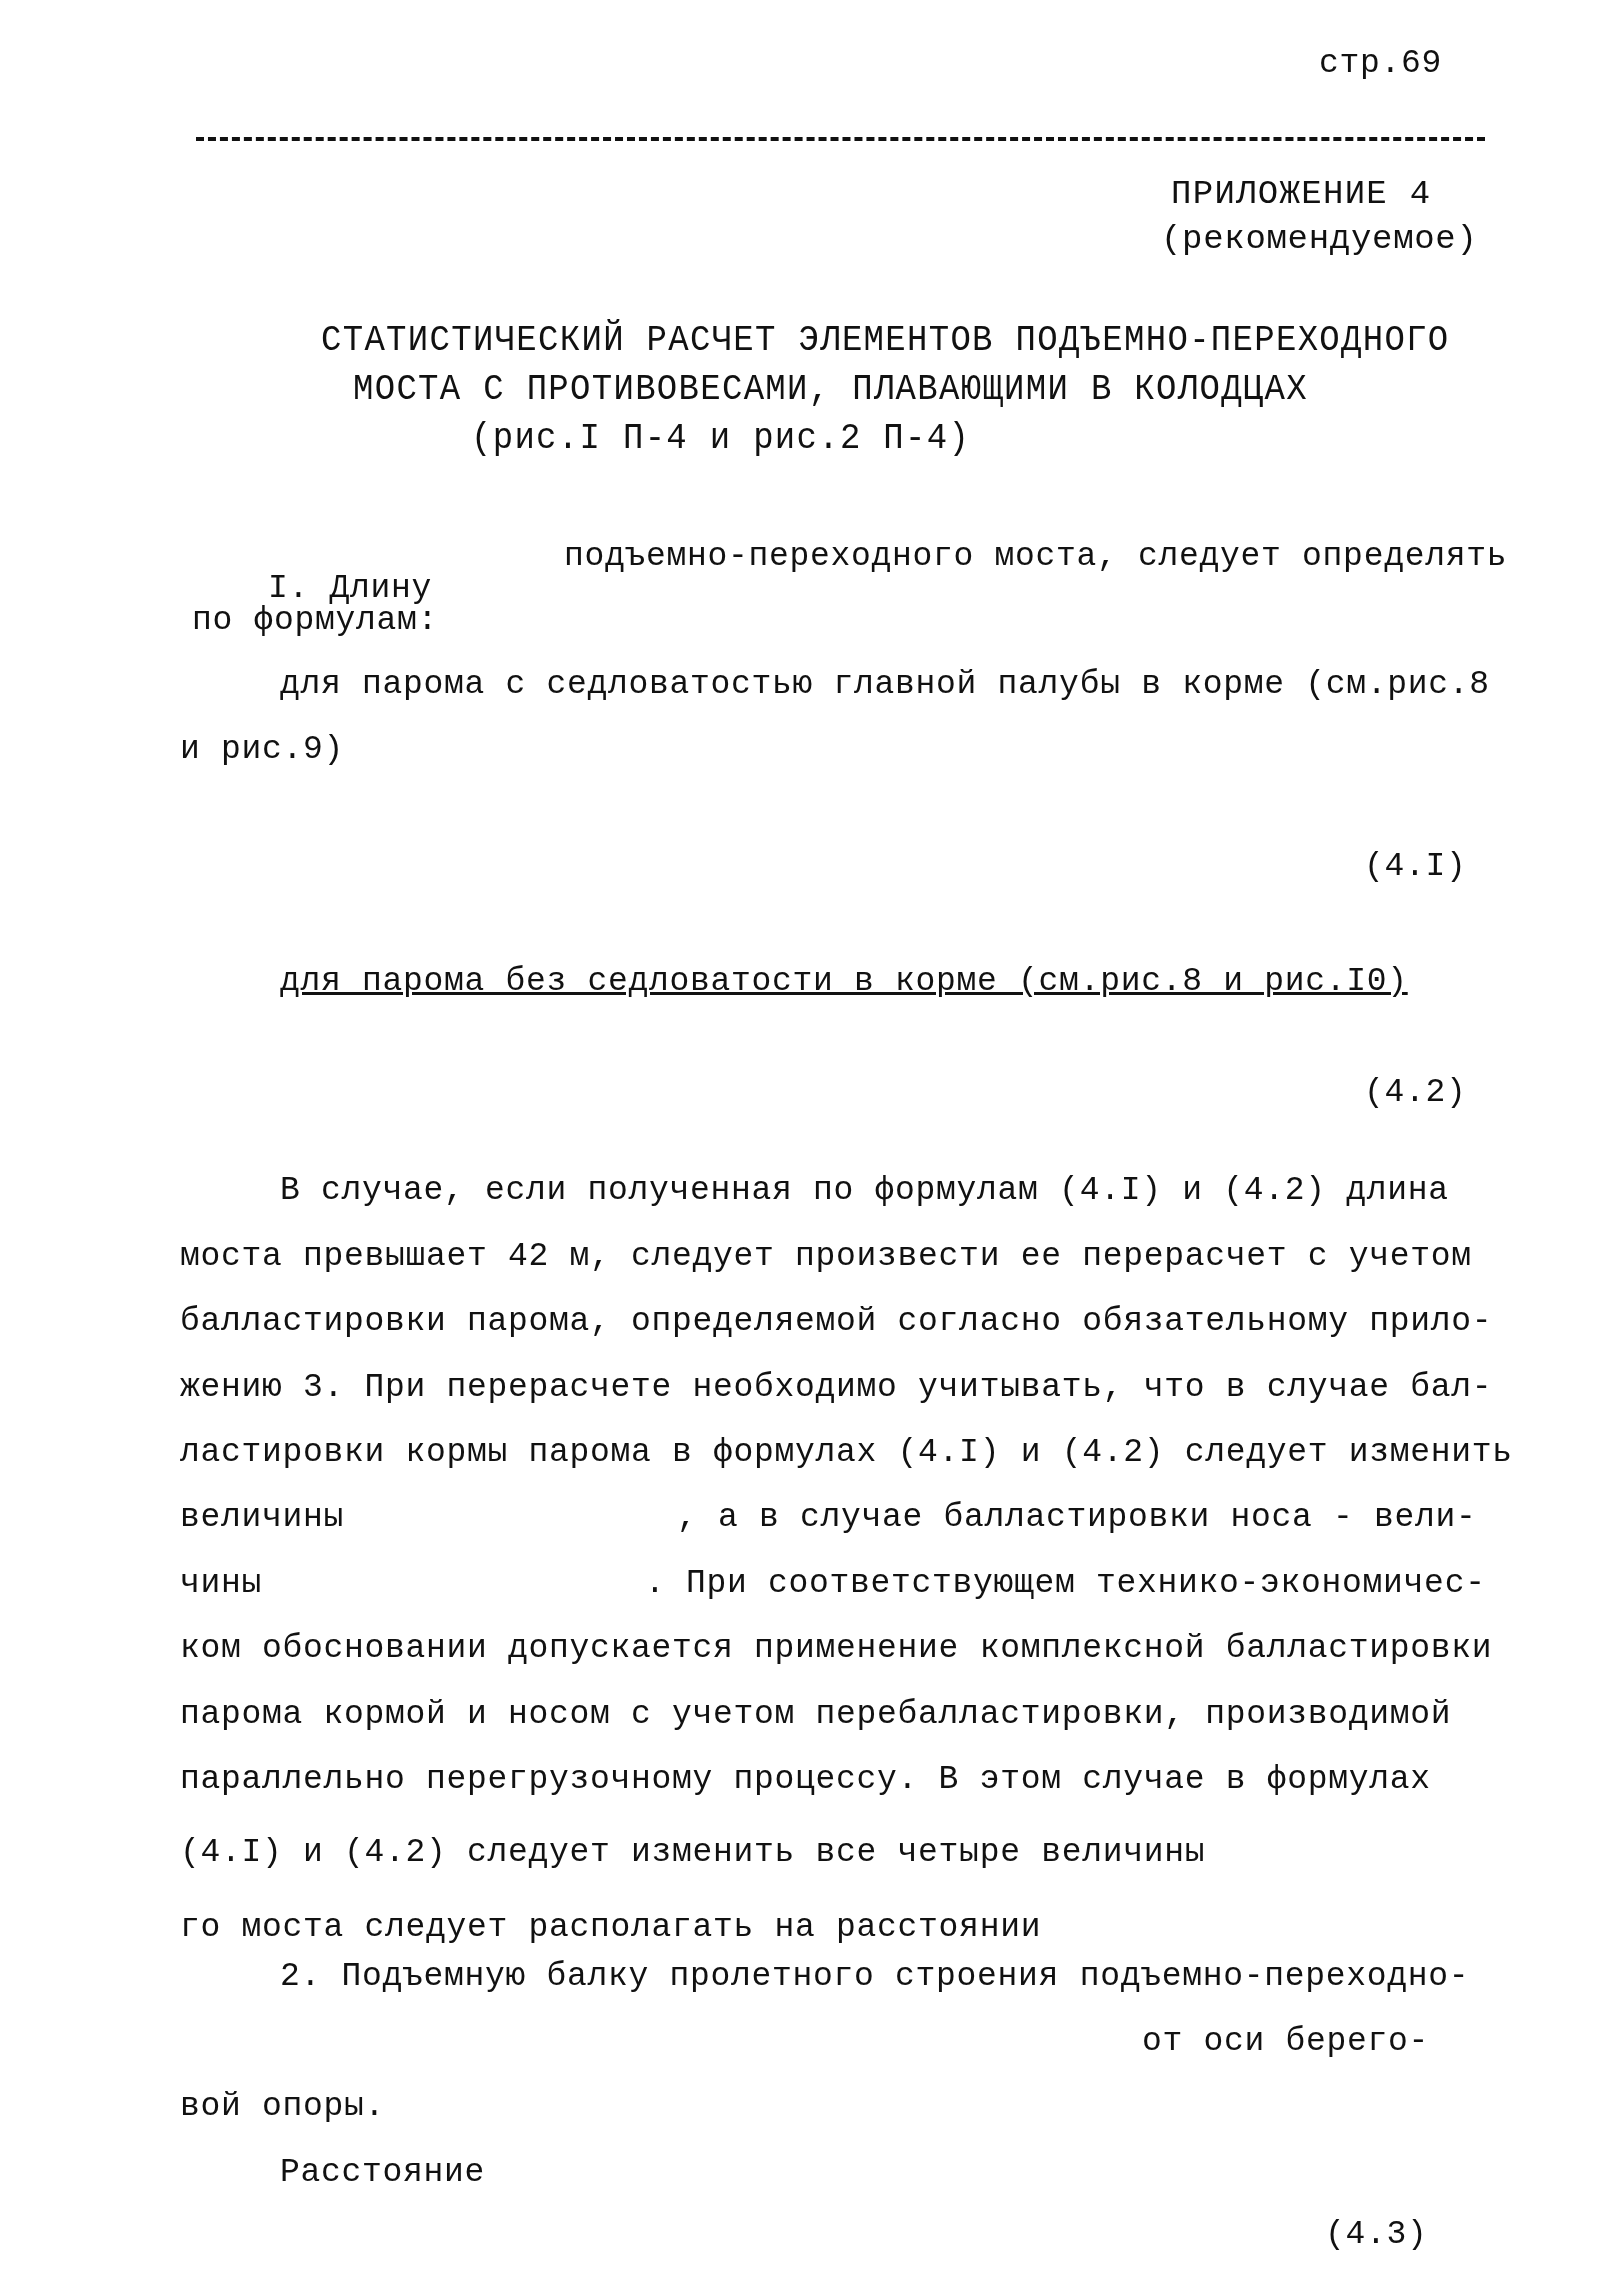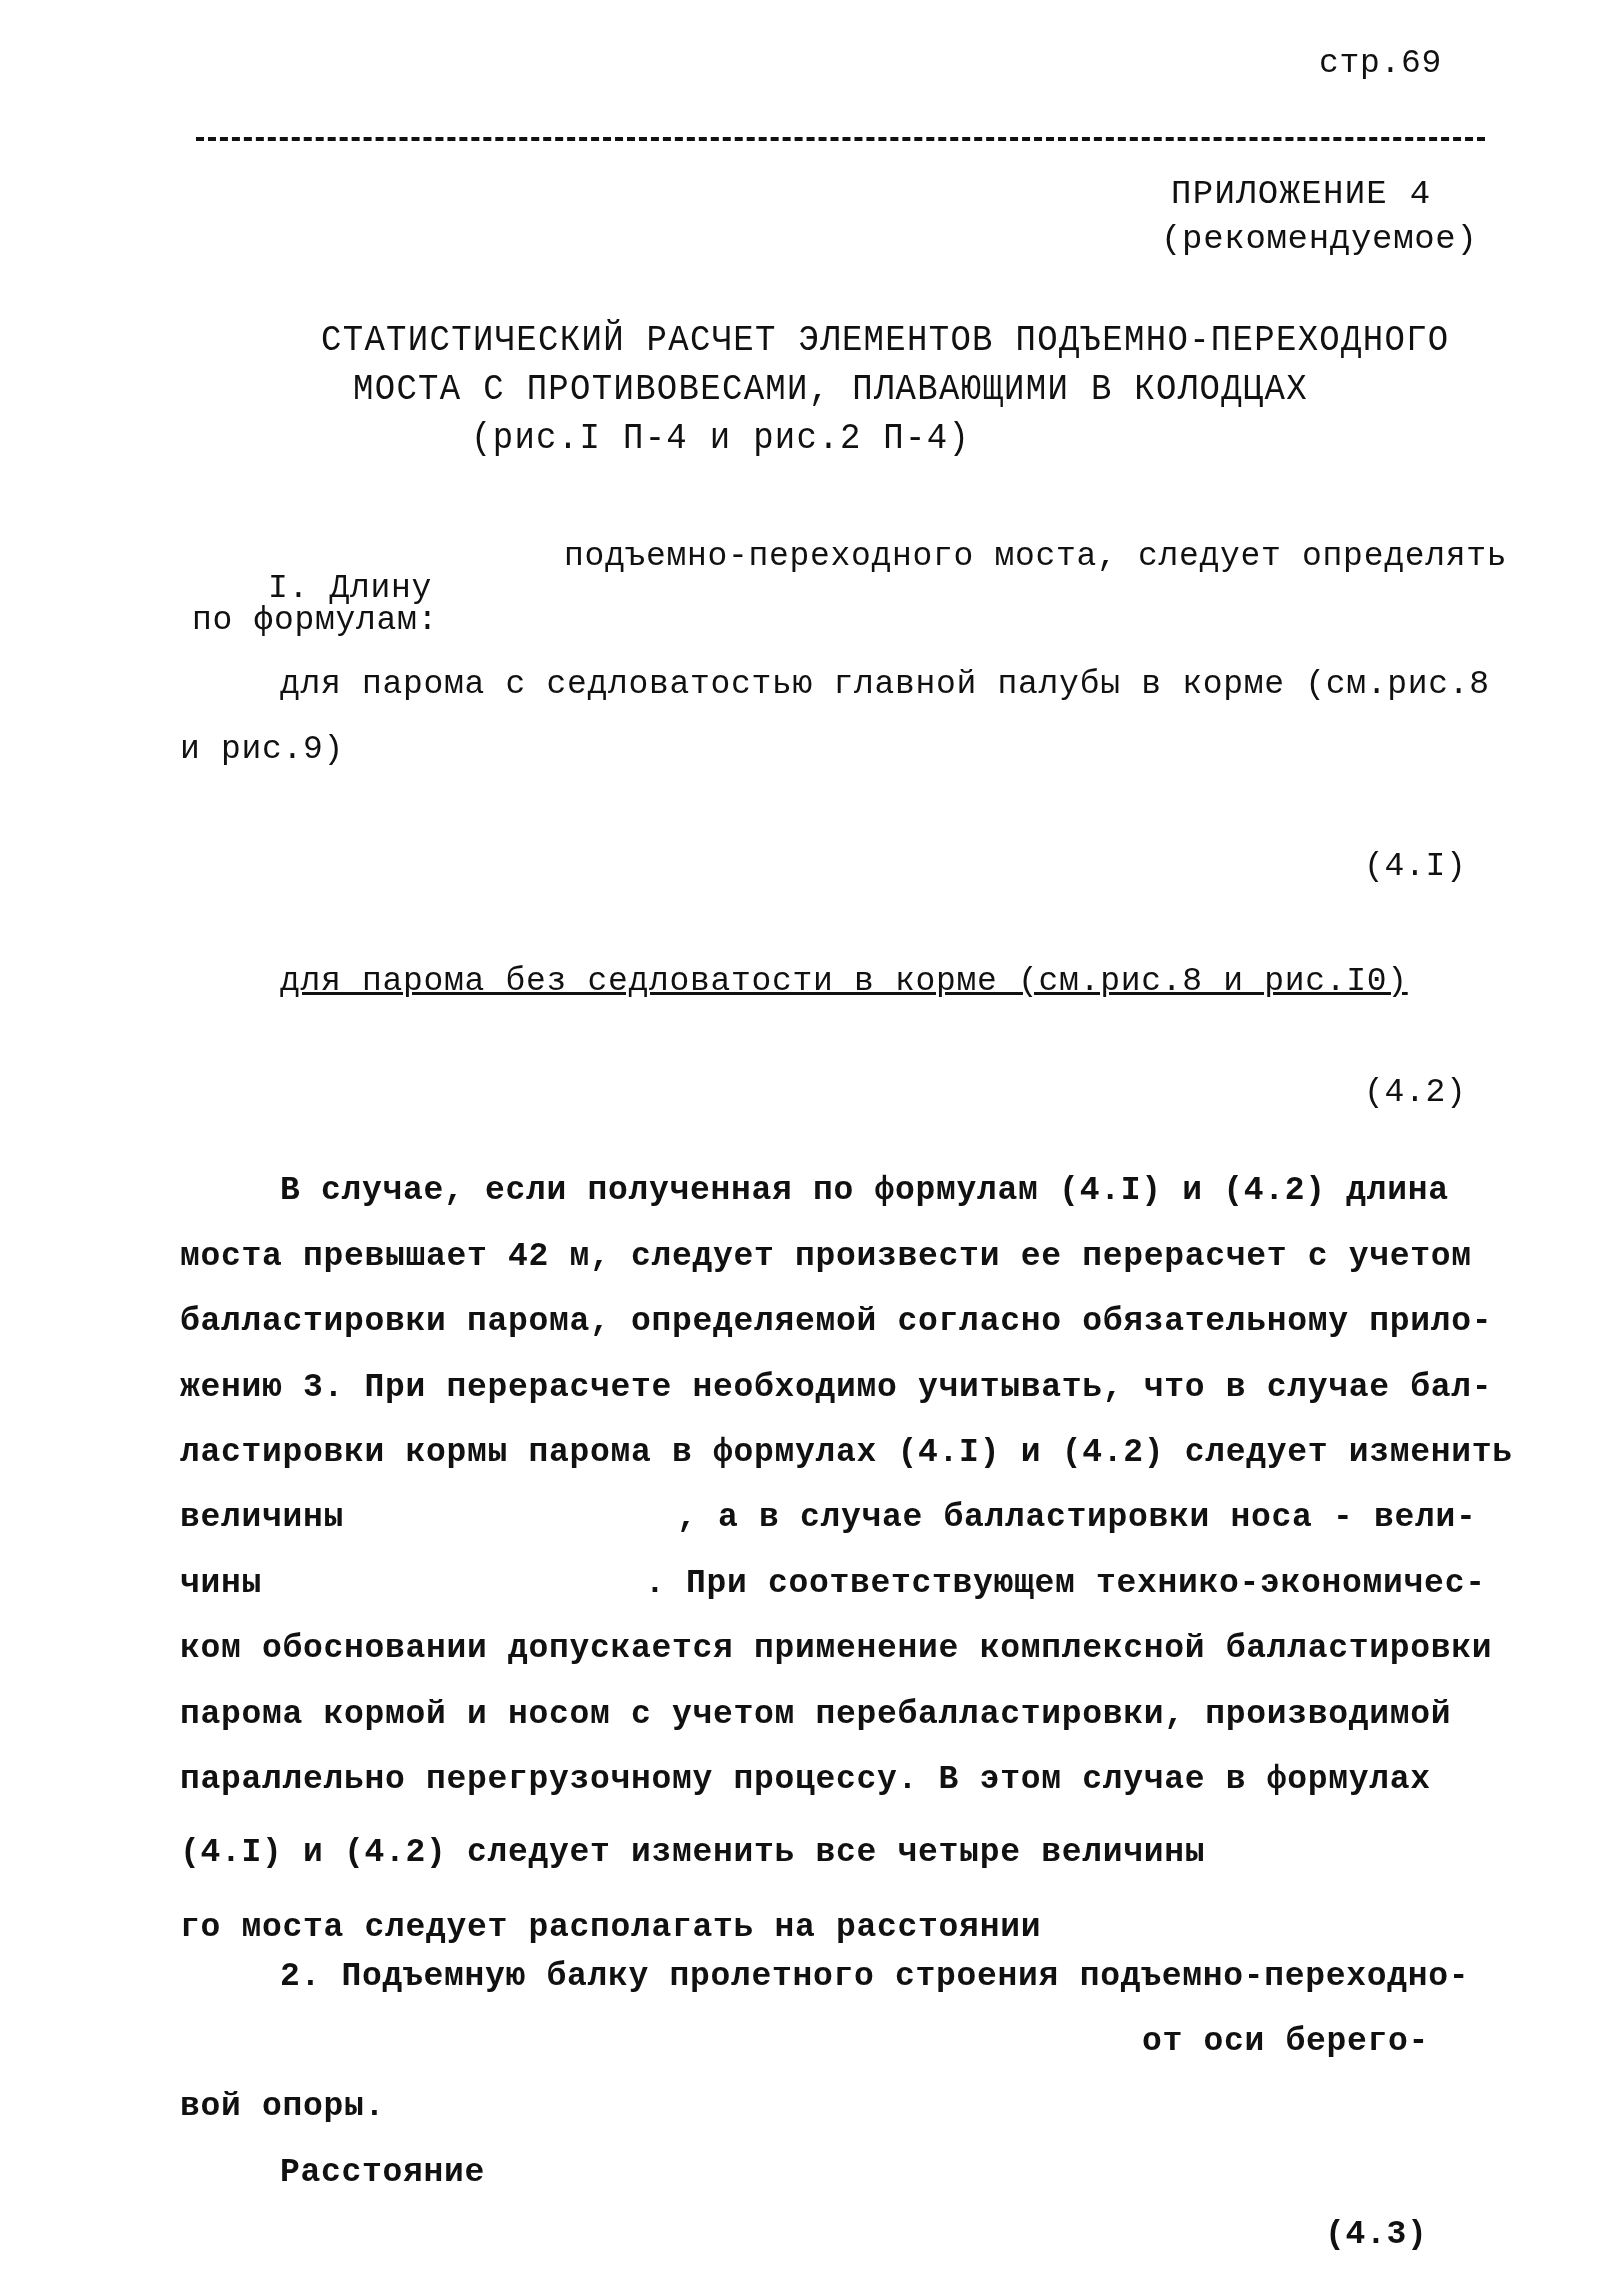--- a/index.html
+++ b/index.html
@@ -22,21 +22,21 @@
       height: 2295px;
     }
     .abs {
       position: absolute;
       white-space: pre;
       font-size: 33px;
       line-height: 39px;
       letter-spacing: 0.7px;
     }
     .bold {
-      font-weight: bold;
+      font-weight: normal;
     }
     .page-number {
       left: 1319px;
       top: 44px;
       font-size: 33px;
     }
     .separator {
       position: absolute;
       left: 196px;
       top: 137px;

